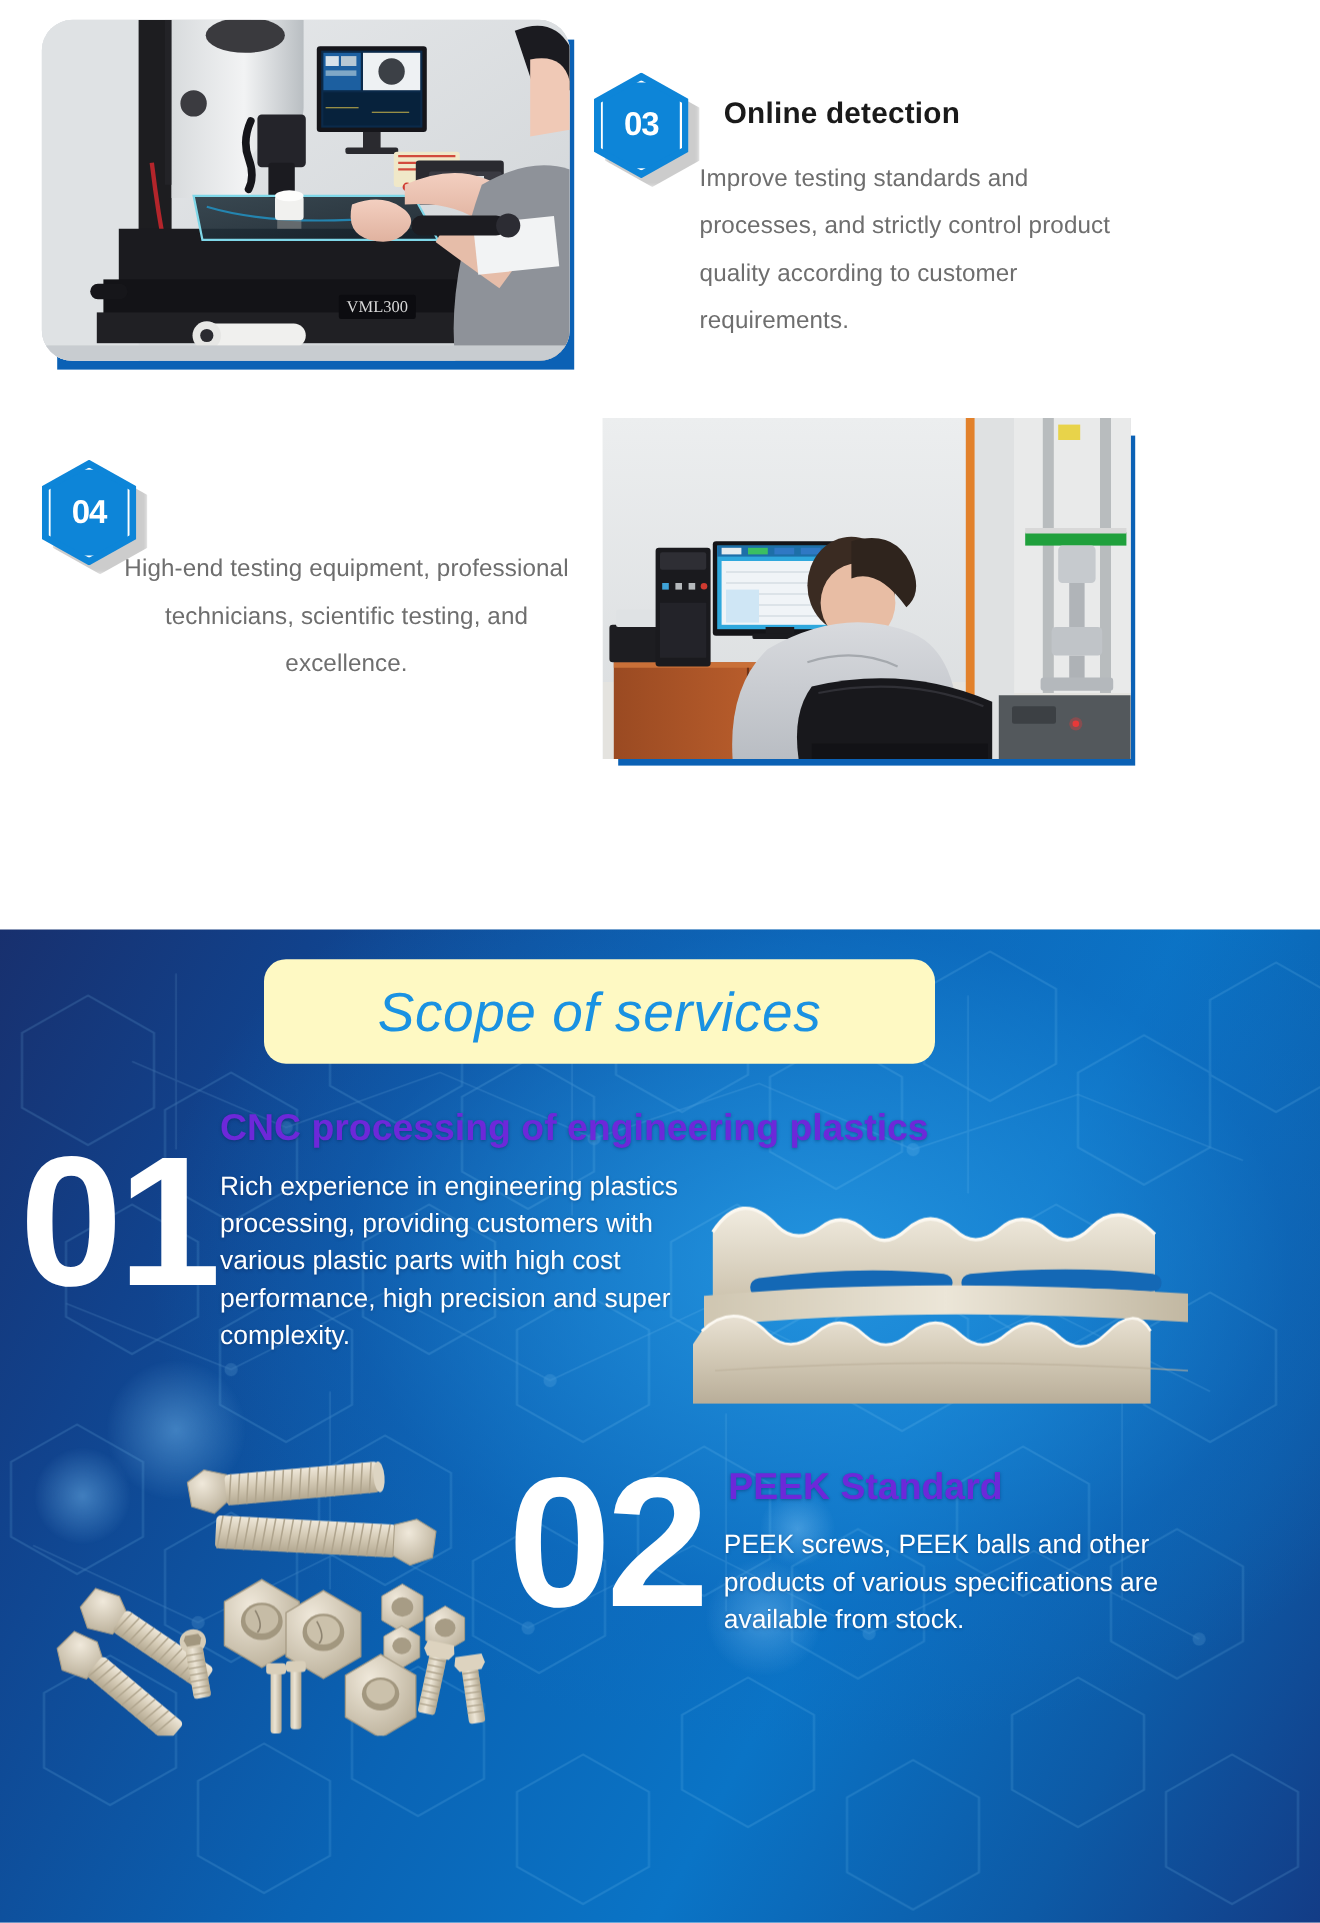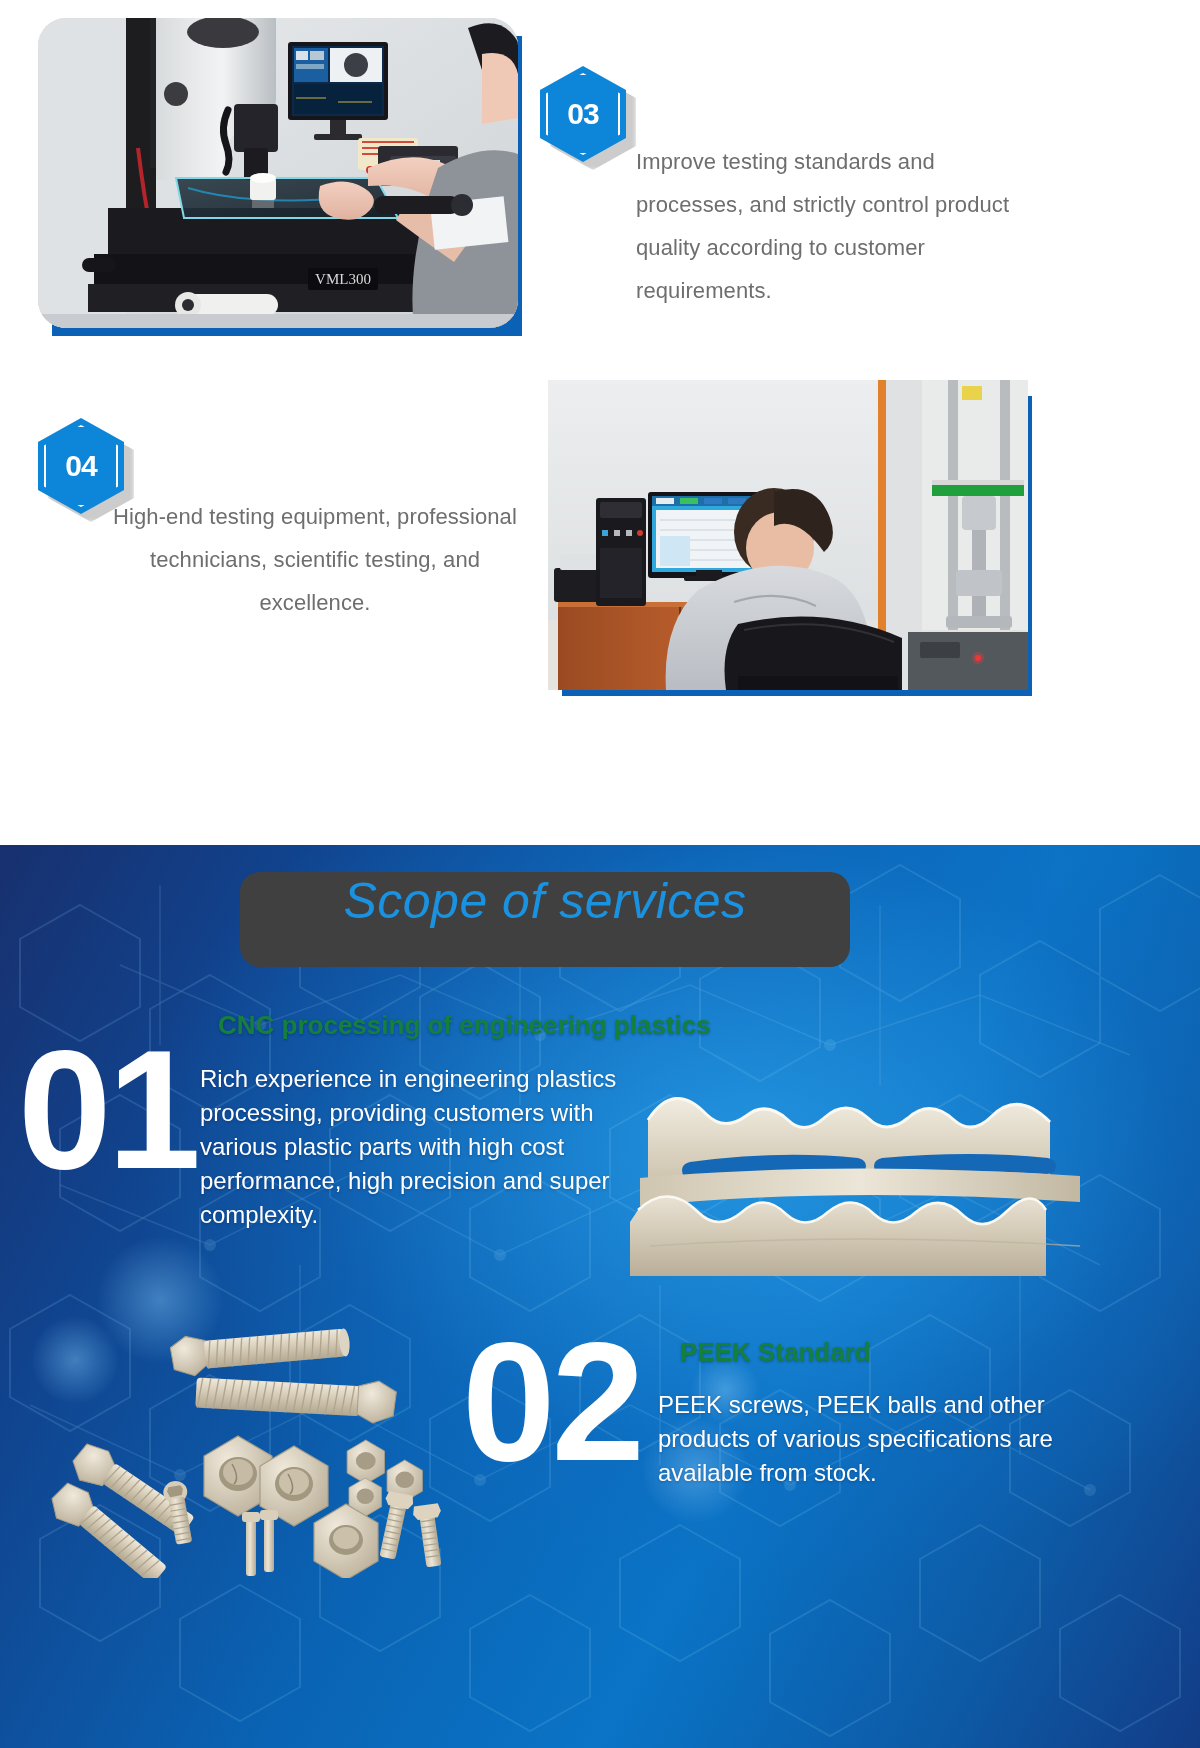--- a/index.html
+++ b/index.html
@@ -76,40 +76,39 @@
     background:
       radial-gradient(ellipse 780px 560px at 62% 34%, rgba(36,150,225,.95) 0%, rgba(18,110,195,.35) 55%, rgba(0,0,0,0) 78%),
       linear-gradient(118deg,#18306e 0%,#11428c 17%,#0a63b4 44%,#0a74c6 64%,#0d5aa6 84%,#133c86 100%);
   }
   .hexpattern{position:absolute;left:0;top:0;width:1200px;height:903px;opacity:.30;}
   .glowdot{position:absolute;border-radius:50%;background:radial-gradient(circle,rgba(125,195,245,.45) 0%,rgba(125,195,245,0) 70%);}
 
   
   .banner{
     position:absolute;left:240px;top:872px;width:610px;height:95px;
-    background:#404040;border-radius:20px;
-    display:flex;align-items:flex-start;justify-content:center;
+    background:#fef9c3;border-radius:20px;
+    display:flex;align-items:center;justify-content:center;
   }
   .banner-text{
     color:#1a92e2;font-size:50px;font-style:italic;font-weight:normal;
     letter-spacing:.5px;font-family:"Liberation Sans",sans-serif;
   }
 
   
   .bignum{
     position:absolute;color:#fff;font-weight:bold;
     font-family:"Liberation Sans",sans-serif;line-height:1;
   }
   .num01{left:18px;top:1026px;font-size:168px;letter-spacing:-4px;}
   .num02{left:462px;top:1318px;font-size:168px;letter-spacing:-4px;}
 
   .blue-title{
-    position:absolute;color:#15803d;font-size:26px;font-weight:bold;line-height:38px;
+    position:absolute;color:#6d28d9;font-size:34px;font-weight:bold;line-height:38px;
     text-shadow:0 1px 3px rgba(0,20,60,.35);
-    margin-left:18px;
   }
   .blue-body{
     position:absolute;color:#fff;font-size:24px;line-height:34px;
     text-shadow:0 1px 3px rgba(0,20,60,.30);
   }
   .t01{left:200px;top:1006px;width:760px;}
   .d01{left:200px;top:1062px;width:440px;}
   .t02{left:662px;top:1333px;width:420px;}
   .d02{left:658px;top:1388px;width:420px;}
 
@@ -223,20 +222,21 @@
       </svg>
     </div>
   </div>
 
   <div class="hexbadge b03-hex">
     <div class="hexshadow"></div>
     <div class="hexout"></div>
     <div class="hexin"></div>
     <div class="hexnum">03</div>
   </div>
+  <div class="card-title b03-title">Online detection</div>
   <div class="card-body b03-body">Improve testing standards and processes, and strictly control product quality according to customer requirements.</div>
 
   <div class="photo-wrap">
     <div class="photo-shadow p2-shadow"></div>
     <div class="photo p2">
       <svg width="480" height="310" viewBox="0 0 480 310" preserveAspectRatio="none">
         <defs>
           <linearGradient id="wall2" x1="0" y1="0" x2="0" y2="1">
             <stop offset="0%" stop-color="#eceeef"></stop>
               <stop offset="100%" stop-color="#d9dcde"></stop>

